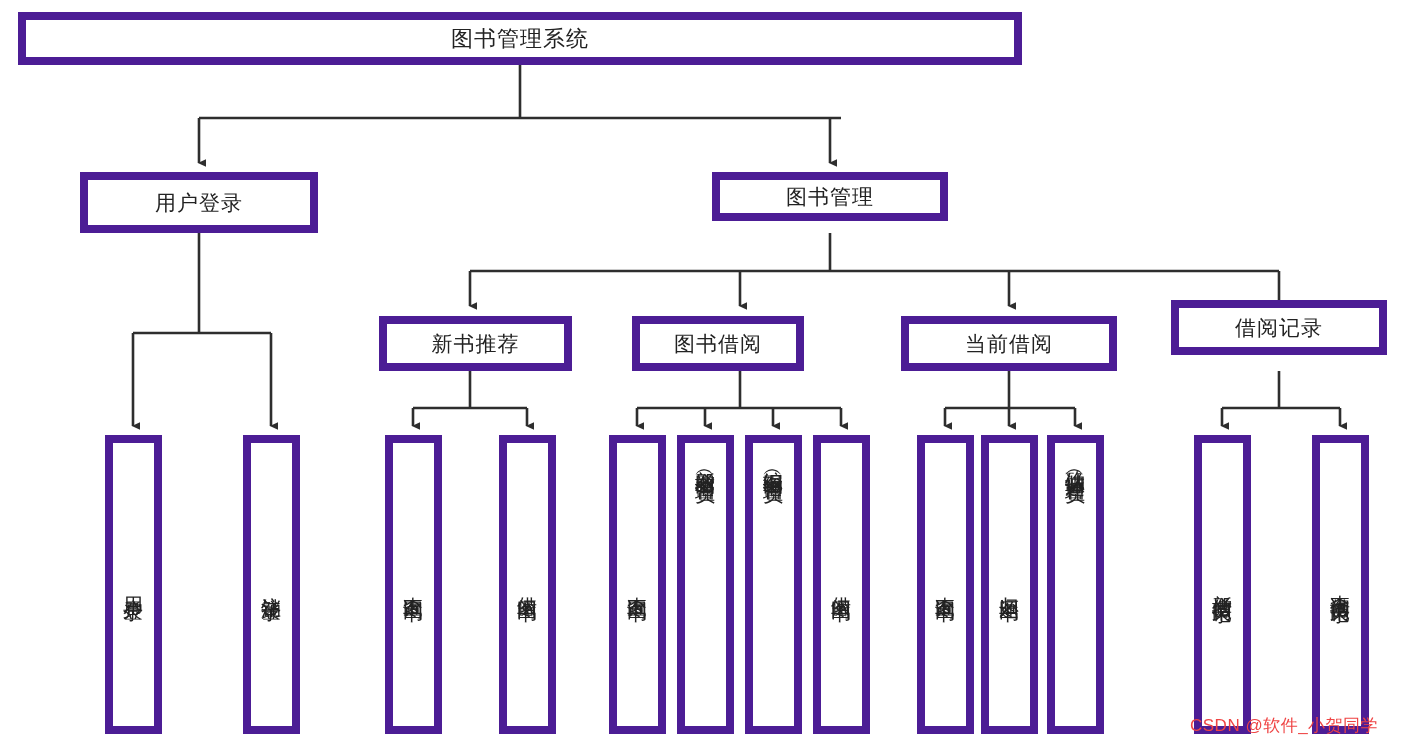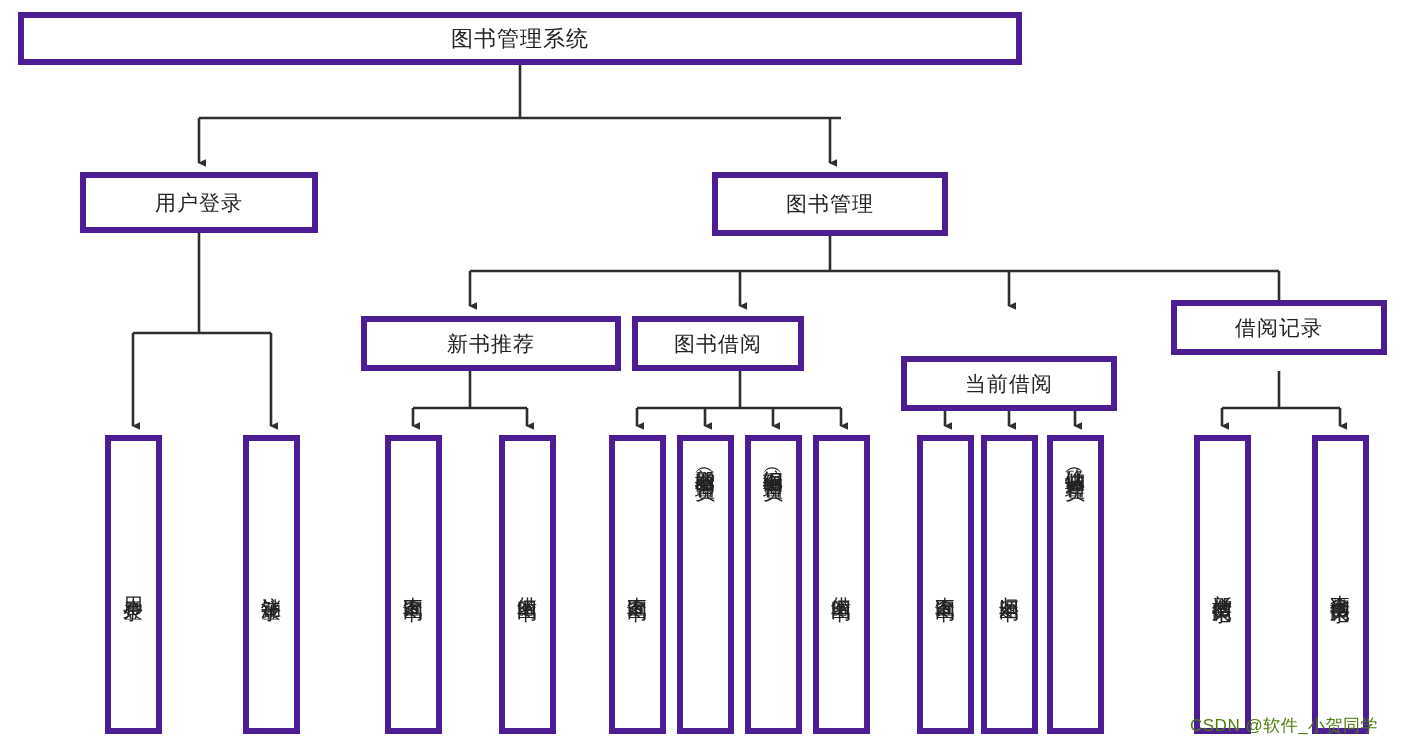--- a/index.html
+++ b/index.html
@@ -21,21 +21,21 @@
     position: absolute;
     left: 0;
     top: 0;
     width: 1405px;
     height: 747px;
     pointer-events: none;
   }
   .node {
     position: absolute;
     box-sizing: border-box;
-    border: 6px solid #4c1d95;
+    border: 8px solid #4c1d95;
     background: #ffffff;
     display: flex;
     align-items: center;
     justify-content: center;
     color: #222222;
   }
   .node.horiz {
     font-size: 21px;
     letter-spacing: 1px;
   }
@@ -58,21 +58,21 @@
   }
   .node.vert.centered {
     align-items: center;
     padding-top: 0;
   }
   .watermark {
     position: absolute;
     left: 1190px;
     top: 714px;
     font-size: 17px;
-    color: #4d7c0f;
+    color: #ef4444;
     white-space: nowrap;
     letter-spacing: 0.5px;
   }
 </style>
 </head>
 <body>
 
 <div id="canvas">
 
   <svg id="edges" viewBox="0 0 1405 747">
@@ -126,31 +126,31 @@
     </g>
   </svg>
 
   <div class="node root" style="left:18px; top:12px; width:1004px; height:53px;">
     <span>图书管理系统</span>
   </div>
 
   <div class="node horiz" style="left:80px; top:172px; width:238px; height:61px;">
     <span>用户登录</span>
   </div>
-  <div class="node horiz" style="left:712px; top:172px; width:236px; height:64px;">
+  <div class="node horiz" style="left:712px; top:172px; width:236px; height:49px;">
     <span>图书管理</span>
   </div>
 
-  <div class="node horiz" style="left:361px; top:316px; width:260px; height:55px;font-family:Liberation Serif, serif;">
+  <div class="node horiz" style="left:379px; top:316px; width:193px; height:55px;font-family:Liberation Serif, serif;">
     <span>新书推荐</span>
   </div>
   <div class="node horiz" style="left:632px; top:316px; width:172px; height:55px;">
     <span>图书借阅</span>
   </div>
-  <div class="node horiz" style="left:901px; top:316px; width:216px; height:55px;margin-top:40px;">
+  <div class="node horiz" style="left:901px; top:316px; width:216px; height:55px;">
     <span>当前借阅</span>
   </div>
   <div class="node horiz" style="left:1171px; top:300px; width:216px; height:55px;">
     <span>借阅记录</span>
   </div>
 
   <div class="node vert centered" style="left:105px; top:435px; width:57px; height:299px;">
     <span class="vlabel">用户登录</span>
   </div>
   <div class="node vert centered" style="left:243px; top:435px; width:57px; height:299px;">

